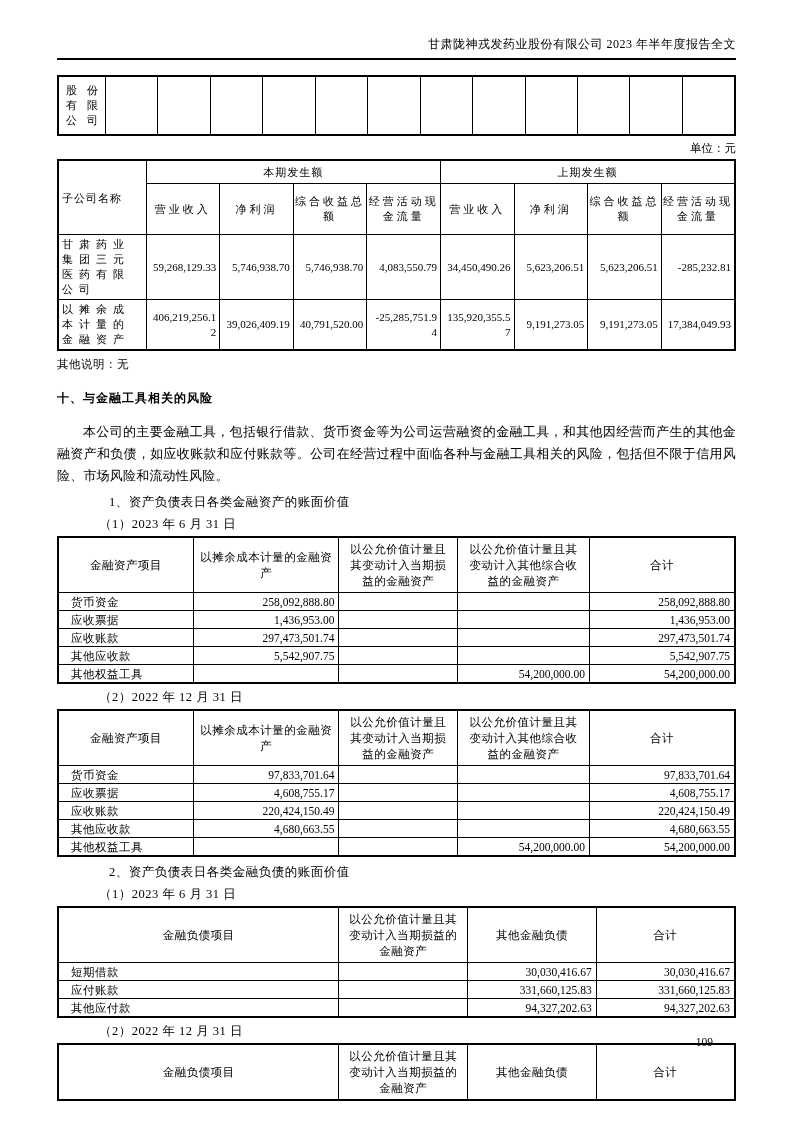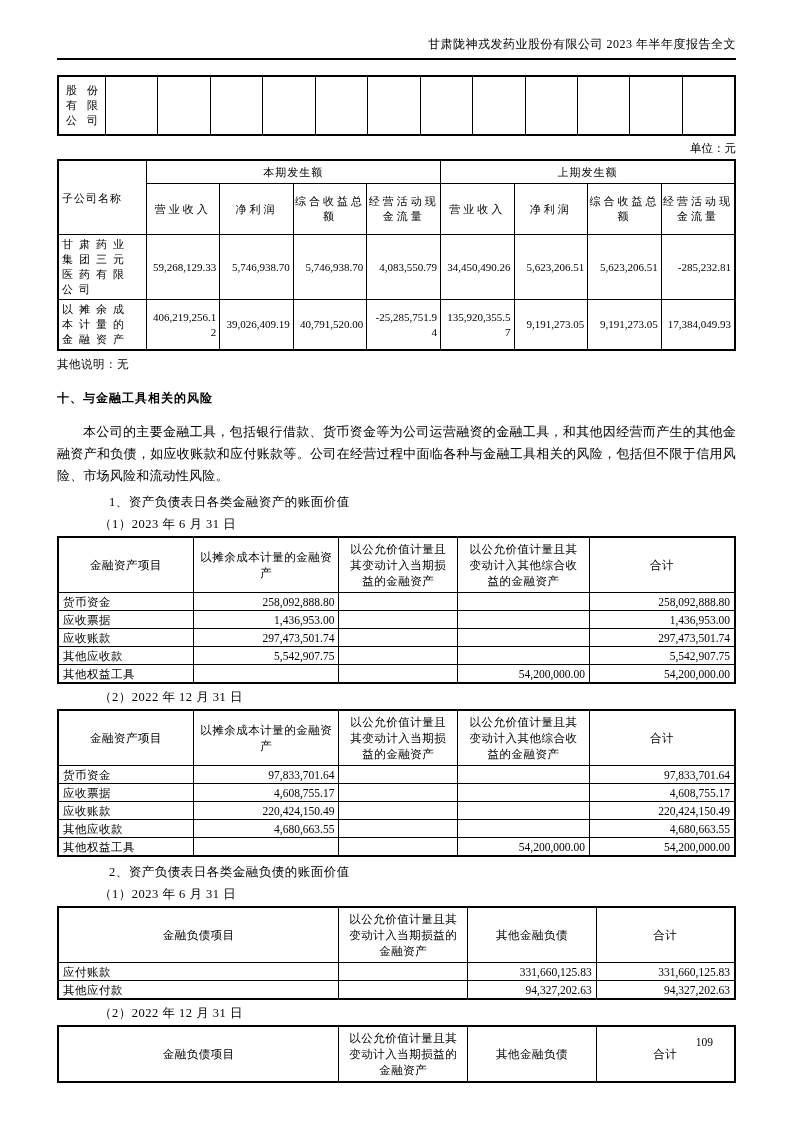--- a/index.html
+++ b/index.html
@@ -49,21 +49,21 @@
     margin-top:14px;font-size:13px;line-height:22px;text-align:justify;
     text-indent:2em;letter-spacing:0.2px;
   }
   .item-line{margin:7px 0 0 52px;font-size:12.5px;letter-spacing:0.5px;}
   .date-line{margin:5px 0 3px 42px;font-size:12.5px;letter-spacing:0.5px;}
   
   .fin td{font-size:11.5px;}
   .fin tr.fh td{
     height:50px;text-align:center;line-height:16px;letter-spacing:0.5px;padding:2px 6px;
   }
-  .fin td.item{text-align:left;padding:1px 4px;height:15px;line-height:14px;letter-spacing:0.5px;}
+  .fin td.item{text-align:left;padding:1px 12px;height:15px;line-height:14px;letter-spacing:0.5px;}
   .fin td.num{text-align:right;padding:1px 4px;line-height:14px;word-break:break-all;}
   
   .page-number{position:absolute;top:1036px;right:80px;font-size:11.5px;}
 </style>
 </head>
 <body>
 
 <div class="page">
   <div class="content">
 
@@ -275,20 +275,26 @@
           <col style="width:20.5%">
         </colgroup>
       <tbody>
           <tr class="fh">
         <td>金融负债项目</td>
         <td>以公允价值计量且其变动计入当期损益的金融资产</td>
         <td>其他金融负债</td>
         <td>合计</td>
       </tr>
       <tr>
+        <td class="item">短期借款</td>
+        <td class="num"></td>
+        <td class="num">30,030,416.67</td>
+        <td class="num">30,030,416.67</td>
+      </tr>
+      <tr>
         <td class="item">应付账款</td>
         <td class="num"></td>
         <td class="num">331,660,125.83</td>
         <td class="num">331,660,125.83</td>
       </tr>
       <tr>
         <td class="item">其他应付款</td>
         <td class="num"></td>
         <td class="num">94,327,202.63</td>
         <td class="num">94,327,202.63</td>

